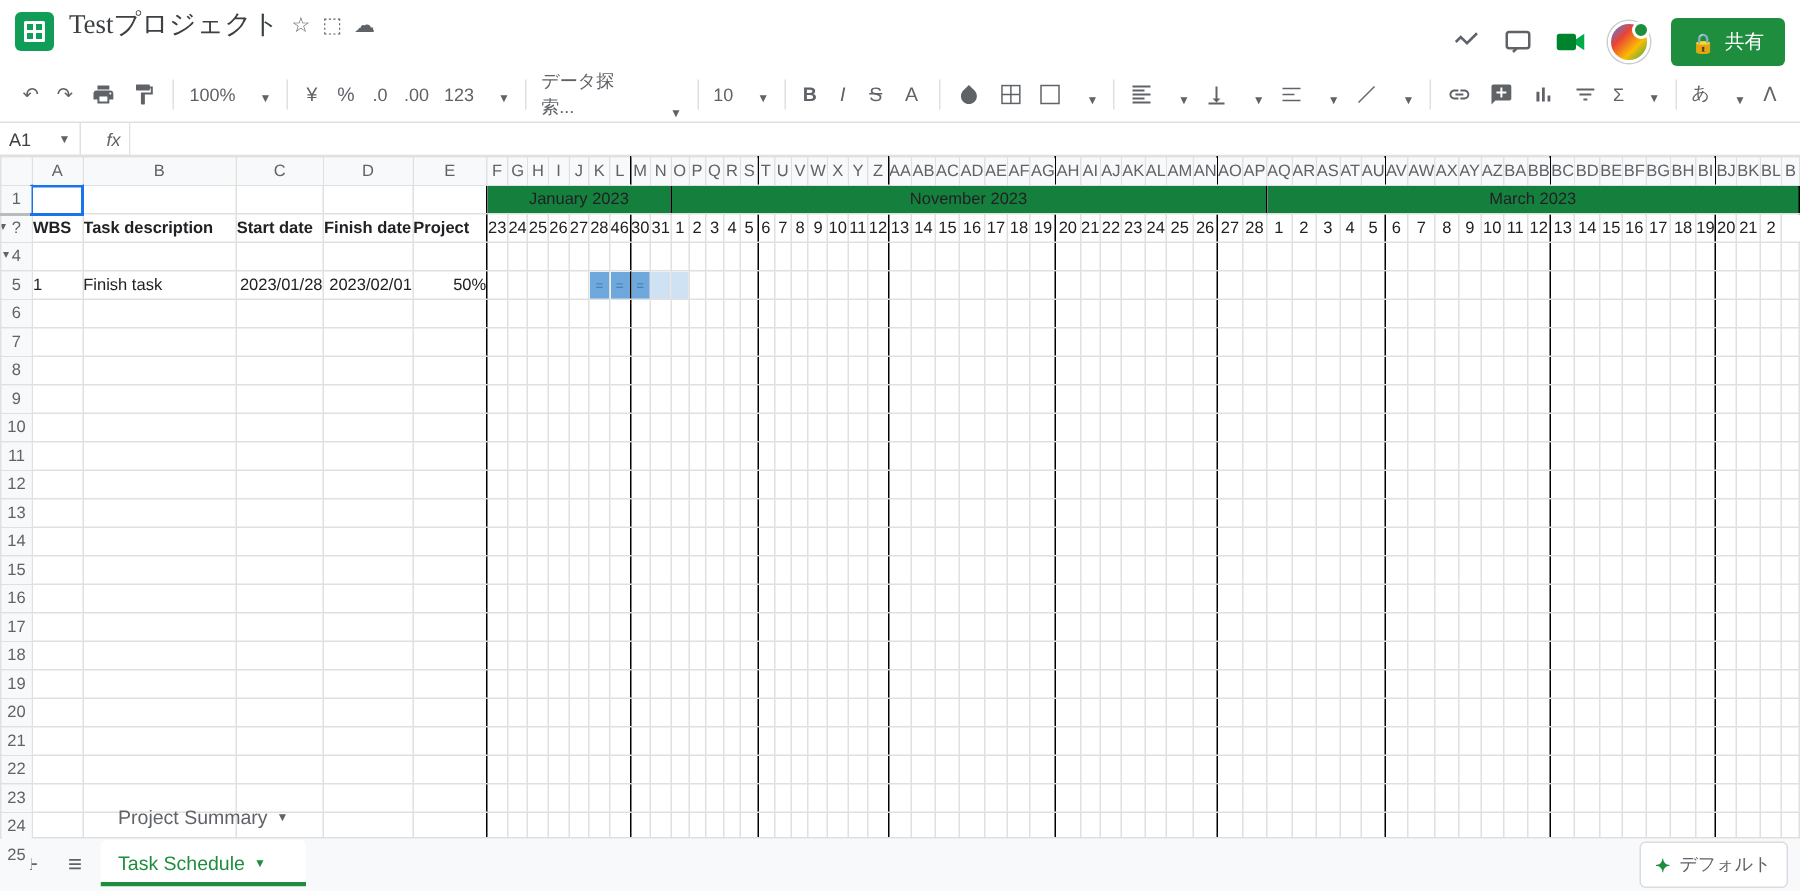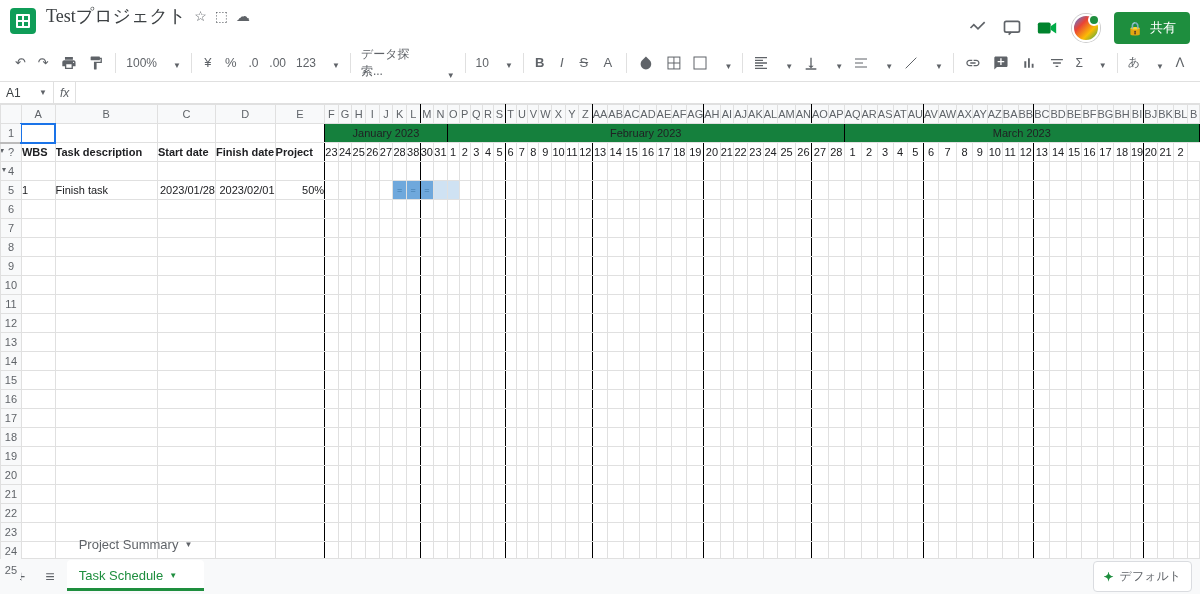--- a/index.html
+++ b/index.html
@@ -35,21 +35,21 @@
     .tb-text { font-size: 12px; color: #5f6368; padding: 0 4px; }
     .tb-dropdown { display: flex; align-items: flex-end; gap: 16px; padding: 2px 4px; cursor: pointer; font-size: 12px; color: #5f6368; }
     .tb-dropdown .arrow { font-size: 8px; }
     .color-bar { width: 14px; height: 3px; background: #000; display: block; }
     .toolbar-right { margin-left: auto; }
     
     
     .formula-row { display: flex; align-items: center; border-bottom: 1px solid #e0e0e0; height: 22px; }
     .name-box { width: 54px; padding: 0 6px; font-size: 12px; color: #3c4043; border-right: 1px solid #e0e0e0; height: 100%; display: flex; align-items: center; }
     .name-arrow { font-size: 8px; color: #5f6368; margin-left: auto; }
-    .fx-label { padding: 0 6px; font-style: italic; color: #5f6368; font-size: 12px; border-right: 1px solid #e0e0e0; height: 100%; display: flex; align-items: center; }
+    .fx-label { padding: 0 6px; font-style: italic; color: #5f6368; font-size: 12px; border-right: 1px solid #e0e0e0; height: 100%; display: flex; align-items: center; margin-left: 11px; }
     .formula-input { flex: 1; padding: 0 6px; font-size: 12px; border: none; outline: none; height: 100%; }
     
     
     .grid-area { position: relative; overflow: hidden; height: 478px; }
     .grid-table { border-collapse: collapse; table-layout: fixed; }
     .grid-table th, .grid-table td { border: 1px solid #e0e0e0; font-size: 11px; font-weight: normal; padding: 0; height: 19px; overflow: hidden; white-space: nowrap; }
     .corner { background: #f8f9fa; width: 28px; position: sticky; left: 0; z-index: 3; }
     .col-hdr { background: #f8f9fa; text-align: center; color: #5f6368; font-size: 10px; position: sticky; top: 0; z-index: 2; height: 18px; }
     .row-hdr { background: #f8f9fa; text-align: center; color: #5f6368; font-size: 10px; width: 28px; position: sticky; left: 0; z-index: 1; }
     .cell { background: #fff; padding: 0 3px; text-align: left; font-size: 11px; }
@@ -393,37 +393,37 @@
           <th class="col-hdr ">B</th>
         </tr>
         <tr>
           <th class="row-hdr">1</th>
           <td class="cell selected-cell"></td>
           <td class="cell "></td>
           <td class="cell "></td>
           <td class="cell "></td>
           <td class="cell thick-right"></td>
           <td class="cell merged-month thick-right" colspan="9">January 2023</td>
-          <td class="cell merged-month thick-right" colspan="28">February 2023</td>
+          <td class="cell merged-month thick-right" colspan="28">November 2023</td>
           <td class="cell merged-month thick-right" colspan="23">March 2023</td>
         </tr>
         <tr>
           <th class="row-hdr row-collapse" style="border-top:2px solid #bbb;">?</th>
           <td class="cell"><b>WBS</b></td>
           <td class="cell"><b>Task description</b></td>
           <td class="cell"><b>Start date</b></td>
           <td class="cell"><b>Finish date</b></td>
           <td class="cell thick-right"><b>Project</b></td>
           <td class="cell day-hdr ">23</td>
           <td class="cell day-hdr ">24</td>
           <td class="cell day-hdr ">25</td>
           <td class="cell day-hdr ">26</td>
           <td class="cell day-hdr ">27</td>
           <td class="cell day-hdr ">28</td>
-          <td class="cell day-hdr thick-right">38</td>
+          <td class="cell day-hdr thick-right">46</td>
           <td class="cell day-hdr ">30</td>
           <td class="cell day-hdr ">31</td>
           <td class="cell day-hdr ">1</td>
           <td class="cell day-hdr ">2</td>
           <td class="cell day-hdr ">3</td>
           <td class="cell day-hdr ">4</td>
           <td class="cell day-hdr thick-right">5</td>
           <td class="cell day-hdr ">6</td>
           <td class="cell day-hdr ">7</td>
           <td class="cell day-hdr ">8</td>

